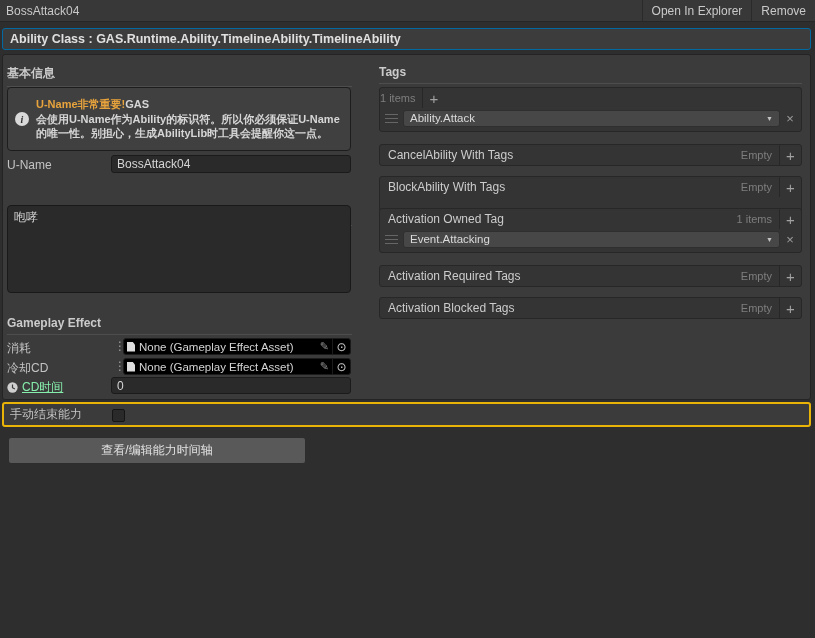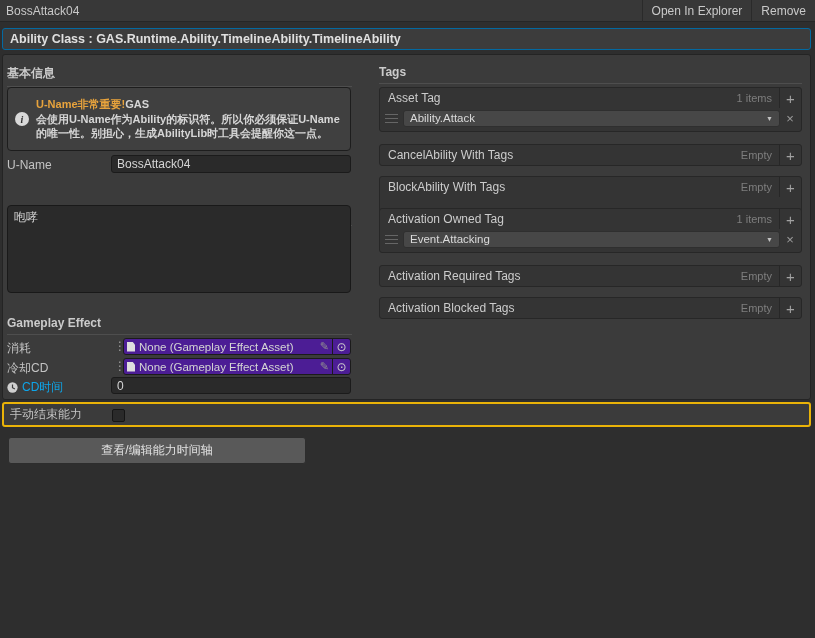--- a/index.html
+++ b/index.html
@@ -34,27 +34,27 @@
   .info-icon{width:14px;height:14px;border-radius:50%;background:#d9d9d9;color:#2e2e2e;font-weight:bold;font-style:italic;font-size:10px;display:flex;align-items:center;justify-content:center;font-family:"Liberation Serif","DejaVu Serif",serif;}
   .notice-text{flex:1;font-size:11px;font-weight:bold;line-height:14.5px;color:#d6d6d6;padding-right:6px;}
   .orange{color:#e8a33c;}
 
   .form-label{color:#c3c3c3;}
   .text-field{background:#2a2a2a;border:1px solid #1b1b1b;border-radius:3px;color:#d5d5d5;display:flex;align-items:center;padding:0 5px;height:18px;}
   .textarea{left:4px;top:150px;width:344px;height:88px;background:#2a2a2a;border:1px solid #191919;border-radius:4px;color:#cfcfcf;padding:3px 6px;line-height:16px;}
 
   
   .dots{color:#9c9c9c;font-size:12px;line-height:12px;}
-  .obj-field{background:#4c1d95;border:1px solid #1b1b1b;border-radius:3px;display:flex;align-items:center;height:17px;padding-left:3px;}
+  .obj-field{background:#000000;border:1px solid #1b1b1b;border-radius:3px;display:flex;align-items:center;height:17px;padding-left:3px;}
   .page-icon{width:8px;height:10px;background:#dedede;clip-path:polygon(0 0,68% 0,100% 32%,100% 100%,0 100%);flex:0 0 8px;margin-right:4px;}
   .obj-label{flex:1;font-size:11.5px;color:#d4d4d4;white-space:nowrap;overflow:hidden;}
   .pencil{color:#8f8f8f;font-size:11px;padding:0 3px;}
   .obj-sep{width:1px;height:15px;background:#1b1b1b;}
   .picker{width:17px;text-align:center;color:#cdcdcd;font-size:12px;}
-  .clock-label{display:flex;align-items:center;gap:4px;color:#0ea5e9;}
+  .clock-label{display:flex;align-items:center;gap:4px;color:#86efac;text-decoration:underline;}
 
   
   .tag-group{left:376px;width:423px;background:#343434;border:1px solid #272727;border-radius:3px;}
   .tag-head{height:20px;display:flex;align-items:center;}
   .tag-label{flex:1;padding-left:8px;color:#cccccc;}
   .tag-count{color:#7e7e7e;font-size:11px;padding-right:7px;}
   .plus-btn{width:22px;align-self:stretch;border-left:1px solid #272727;display:flex;align-items:center;justify-content:center;color:#a2a2a2;font-size:15px;font-weight:400;}
   .tag-item{height:22px;display:flex;align-items:center;padding:0 1px 2px 3px;}
   .drag-handle{width:13px;height:9px;flex:0 0 13px;margin:0 5px 0 2px;background:repeating-linear-gradient(to bottom,#666 0 1px,transparent 1px 4px);}
   .tag-dropdown{flex:1;height:17px;background:#474747;border:1px solid #2f2f2f;border-radius:3px;display:flex;align-items:center;padding:0 6px;color:#dadada;font-size:11.5px;}
@@ -126,21 +126,20 @@
         <path d="M6 2.6 V6.2 L8.6 7.6" stroke="#3b3b3b" stroke-width="1.3" fill="none"></path>
       </svg>
     <span>CD时间</span>
   </div>
   <div class="abs text-field" style="left:108px;top:322px;width:240px;height:17px;">0</div>
 
   <div class="abs section-head" style="left:376px;top:10px;width:423px;">Tags</div>
 
   <div class="abs tag-group" style="top:32px;height:45px;">
     <div class="tag-head">
-      <div class="tag-label">Asset Tag</div>
       <div class="tag-count">1 items</div>
       <div class="plus-btn">+</div>
     </div>
     <div class="tag-item">
       <div class="drag-handle"></div>
       <div class="tag-dropdown">
         <span>Ability.Attack</span>
         <span class="dd-arrow">▼</span>
       </div>
       <div class="x-btn">×</div>

